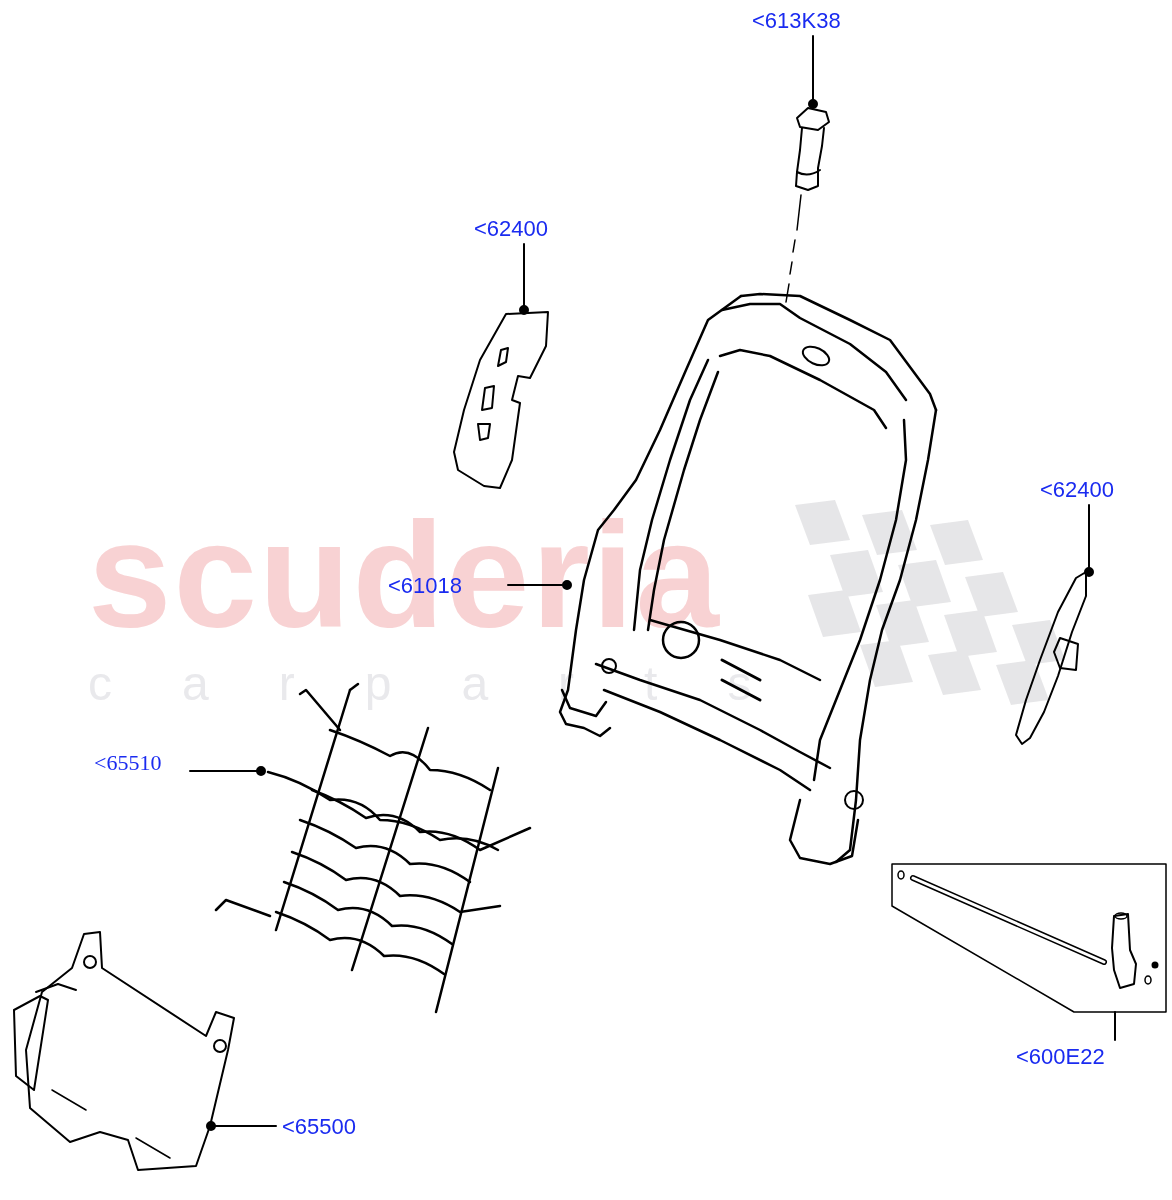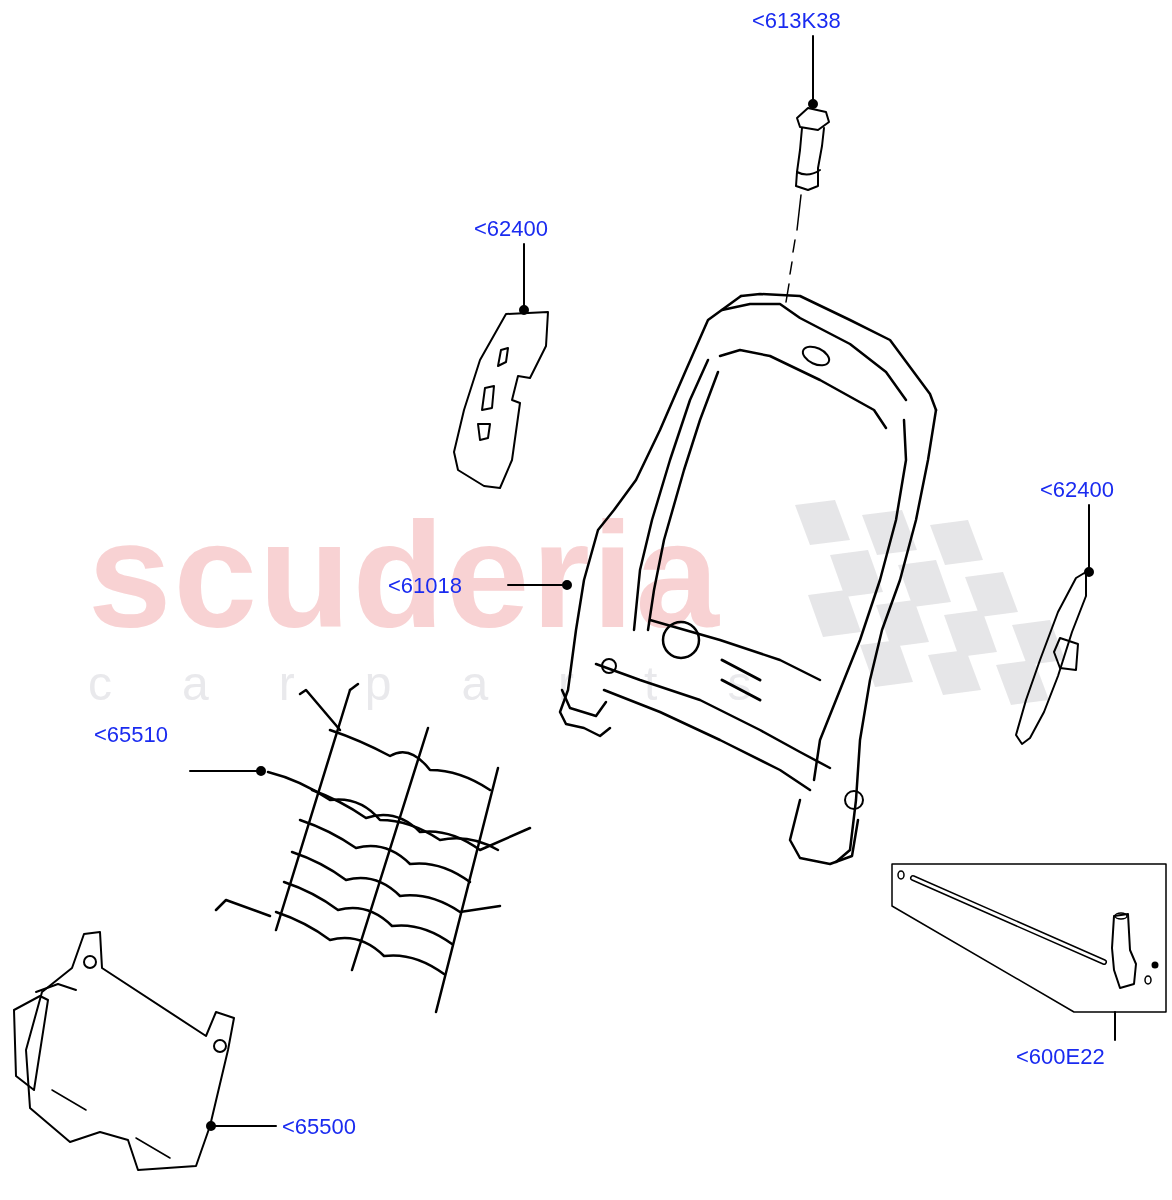--- a/index.html
+++ b/index.html
@@ -143,17 +143,17 @@
       <path d="M36,992 L58,984 L76,990"></path>
       <line x1="52" y1="1090" x2="86" y2="1110" stroke-width="1.5"></line>
       <line x1="136" y1="1138" x2="170" y2="1158" stroke-width="1.5"></line>
     </g>
   </svg>
 
   <div class="callout" style="left:752px;top:10px;">&lt;613K38</div>
   <div class="callout" style="left:474px;top:218px;">&lt;62400</div>
   <div class="callout" style="left:1040px;top:479px;">&lt;62400</div>
   <div class="callout" style="left:388px;top:575px;">&lt;61018</div>
-  <div class="callout" style="left:94px;top:724px;">&lt;65510</div>
+  <div class="callout" style="left:94px;top:752px;font-family:Liberation Serif, serif;">&lt;65510</div>
   <div class="callout" style="left:1016px;top:1046px;">&lt;600E22</div>
   <div class="callout" style="left:282px;top:1116px;">&lt;65500</div>
 
 </div>
 
 </body></html>

